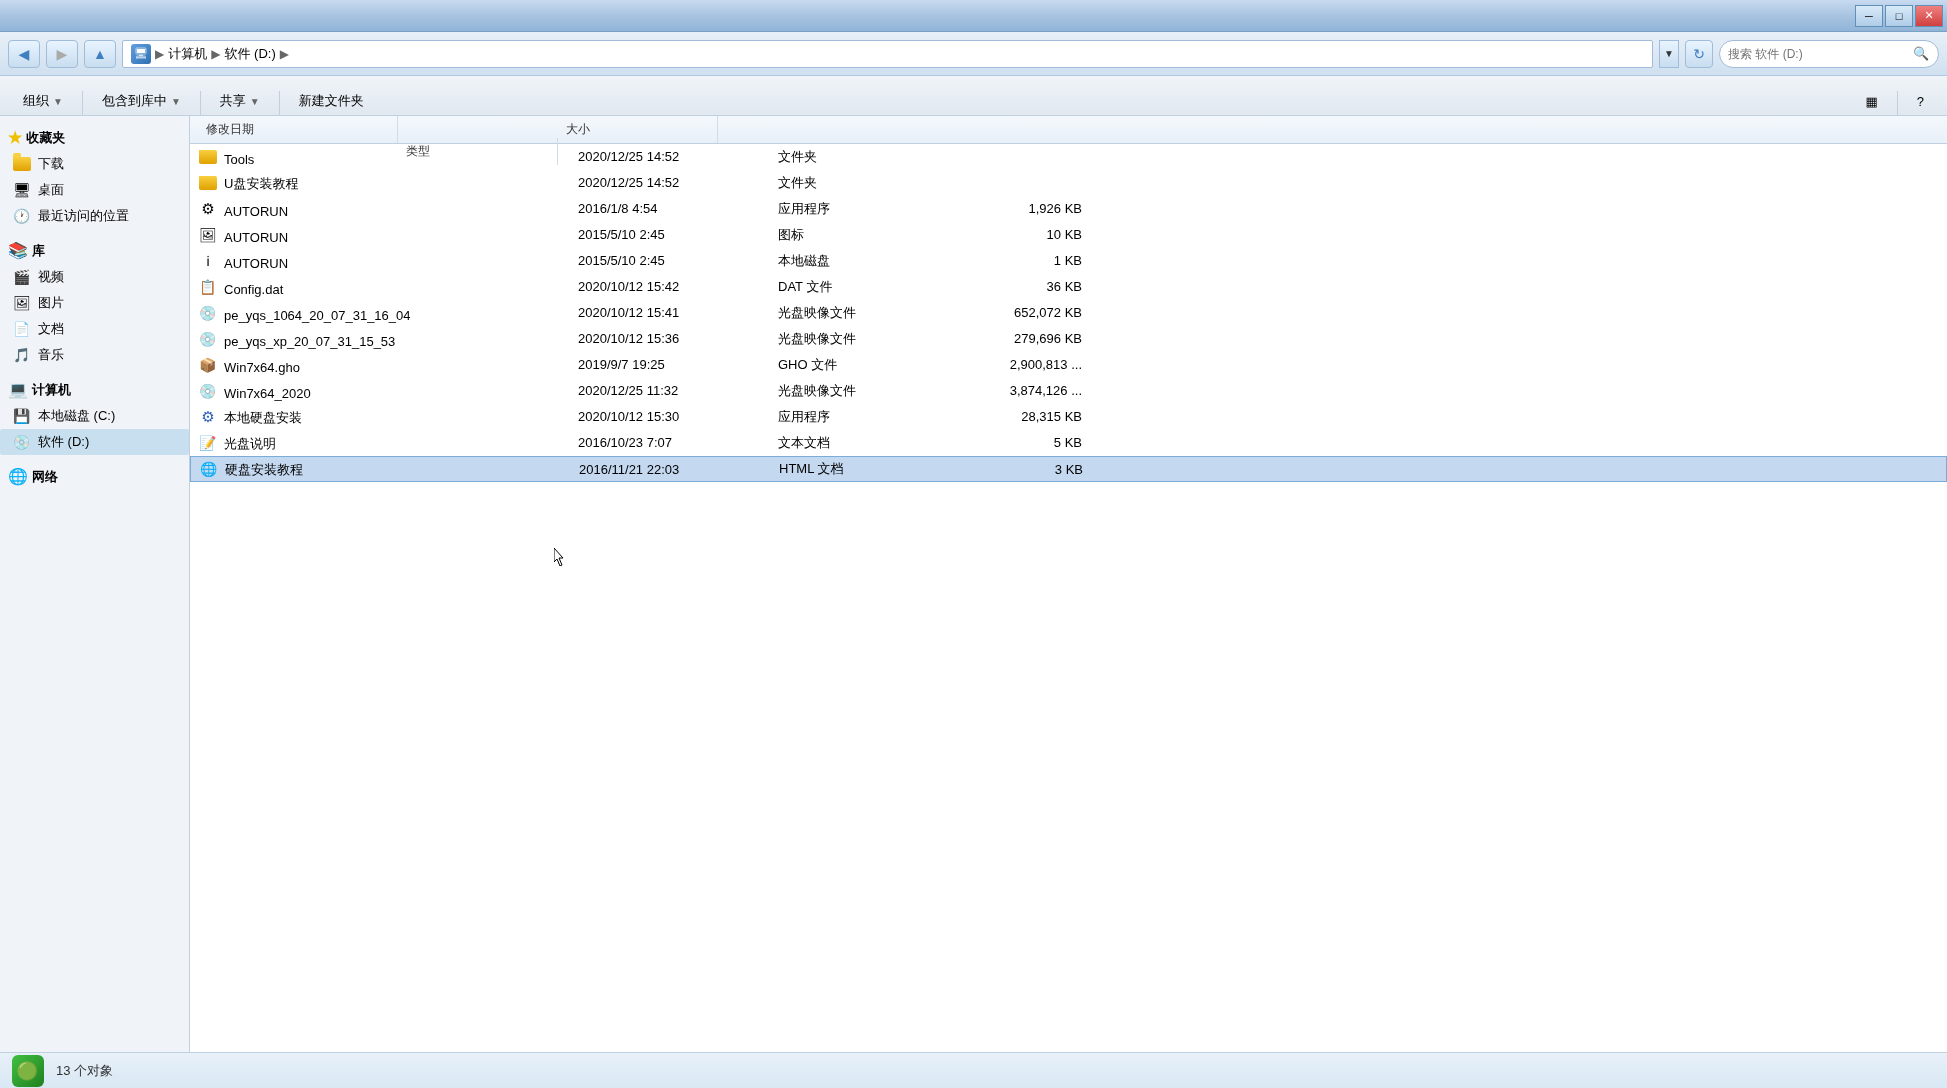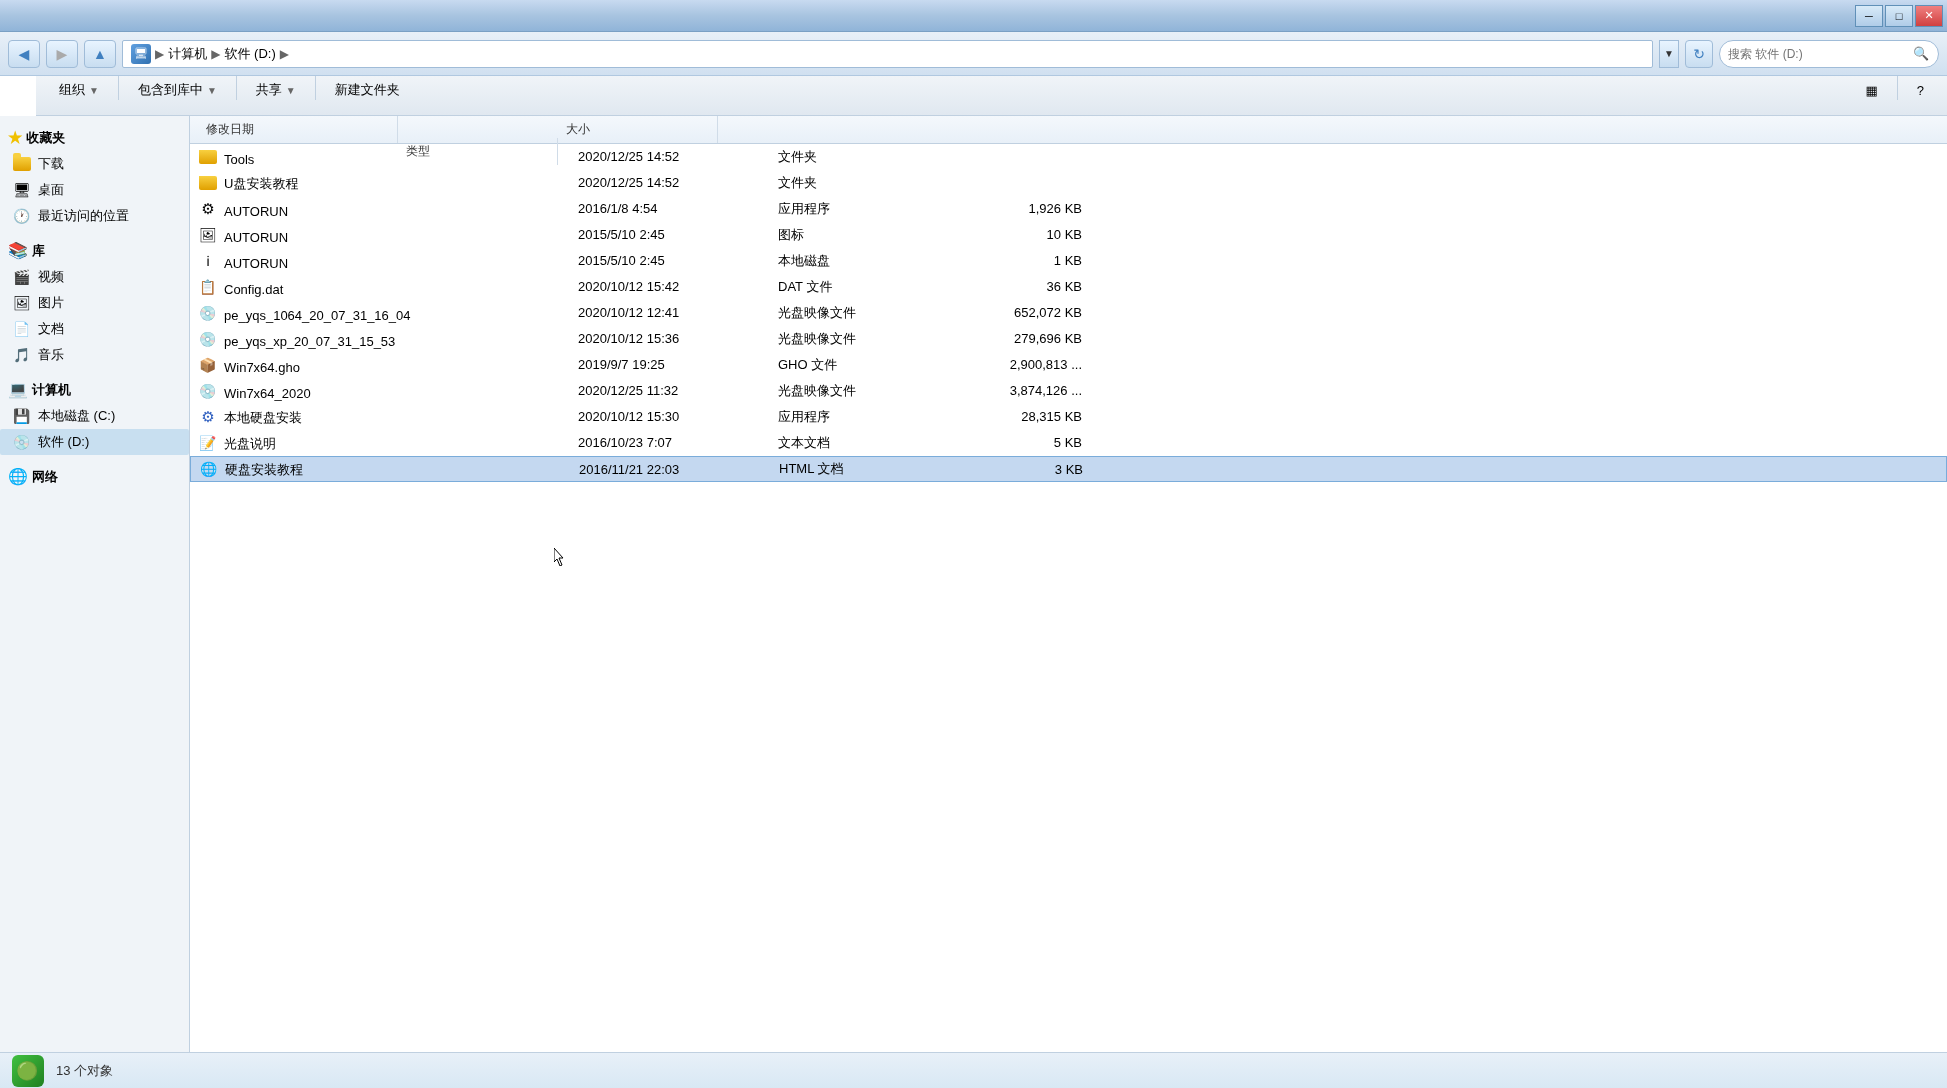--- a/index.html
+++ b/index.html
@@ -137,24 +137,23 @@
       background: transparent;
     }
     .search-icon { color: #666; font-size: 13px; }
 
     
     .toolbar {
       height: 40px;
       background: linear-gradient(to bottom, #f0f4f8 0%, #e0e8f0 100%);
       border-bottom: 1px solid #c0d0e0;
       display: flex;
-      align-items: flex-start;
+      align-items: flex-end;
       padding: 0 12px;
       gap: 4px;
-      margin-left: 36px;
     }
     .toolbar-btn {
       height: 28px;
       padding: 0 10px;
       border: 1px solid transparent;
       background: transparent;
       border-radius: 3px;
       cursor: pointer;
       display: flex;
       align-items: center;
@@ -552,21 +551,21 @@
           <div class="file-cell type">DAT 文件</div>
           <div class="file-cell size">36 KB</div>
         </div>
         <div class="file-row">
           <div class="file-cell name">
             <div class="file-icon">
               <span style="font-size: 14px;">💿</span>
             </div>
             <span>pe_yqs_1064_20_07_31_16_04</span>
           </div>
-          <div class="file-cell date">2020/10/12 12:41</div>
+          <div class="file-cell date">2020/10/12 15:41</div>
           <div class="file-cell type">光盘映像文件</div>
           <div class="file-cell size">652,072 KB</div>
         </div>
         <div class="file-row">
           <div class="file-cell name">
             <div class="file-icon">
               <span style="font-size: 14px;">💿</span>
             </div>
             <span>pe_yqs_xp_20_07_31_15_53</span>
           </div>

